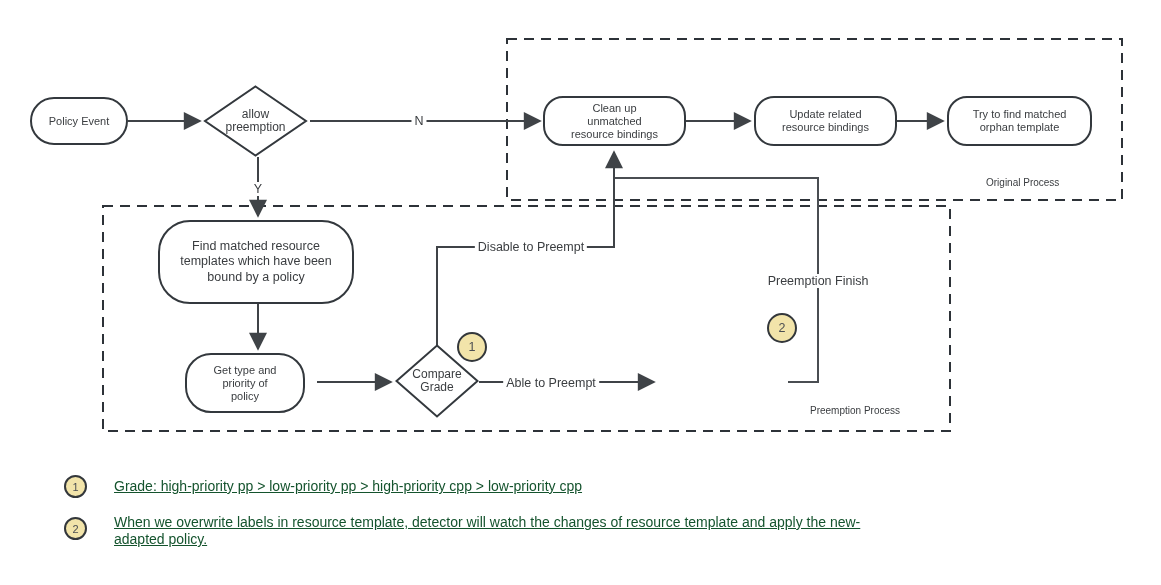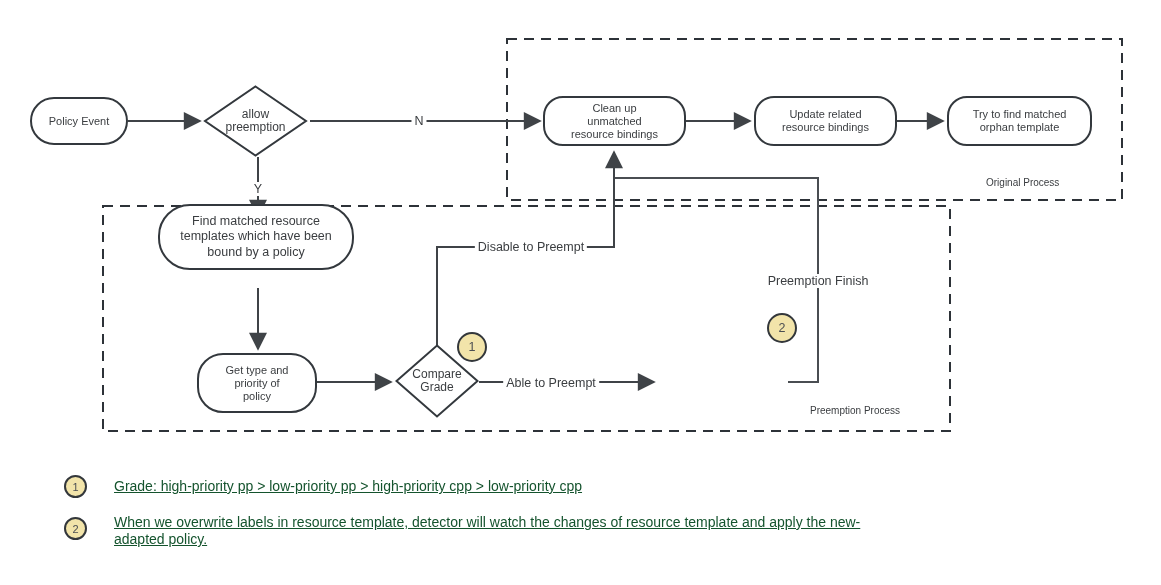--- a/index.html
+++ b/index.html
@@ -89,25 +89,25 @@
   <div class="node r20" style="left:543px;top:96px;width:143px;height:50px;">Clean up
 unmatched
 resource bindings</div>
 
   <div class="node r20" style="left:754px;top:96px;width:143px;height:50px;">Update related
 resource bindings</div>
 
   <div class="node r20" style="left:947px;top:96px;width:145px;height:50px;">Try to find matched
 orphan template</div>
 
-  <div class="node r32" style="left:158px;top:204px;width:196px;height:66px;">Find matched resource
+  <div class="node r32" style="left:158px;top:220px;width:196px;height:84px;">Find matched resource
 templates which have been
 bound by a policy</div>
 
-  <div class="node r26" style="left:197px;top:353px;width:120px;height:60px;">Get type and
+  <div class="node r26" style="left:185px;top:353px;width:120px;height:60px;">Get type and
 priority of
 policy</div>
 
   <div class="diamond" style="left:395px;top:344px;width:84px;height:74px;">
     <svg width="84" height="74">
       <polygon points="42,1.5 82.5,37 42,72.5 1.5,37" fill="#fff" stroke="#33383d" stroke-width="2"></polygon>
     </svg>
     <span class="dtext">Compare
 Grade</span>
   </div>

